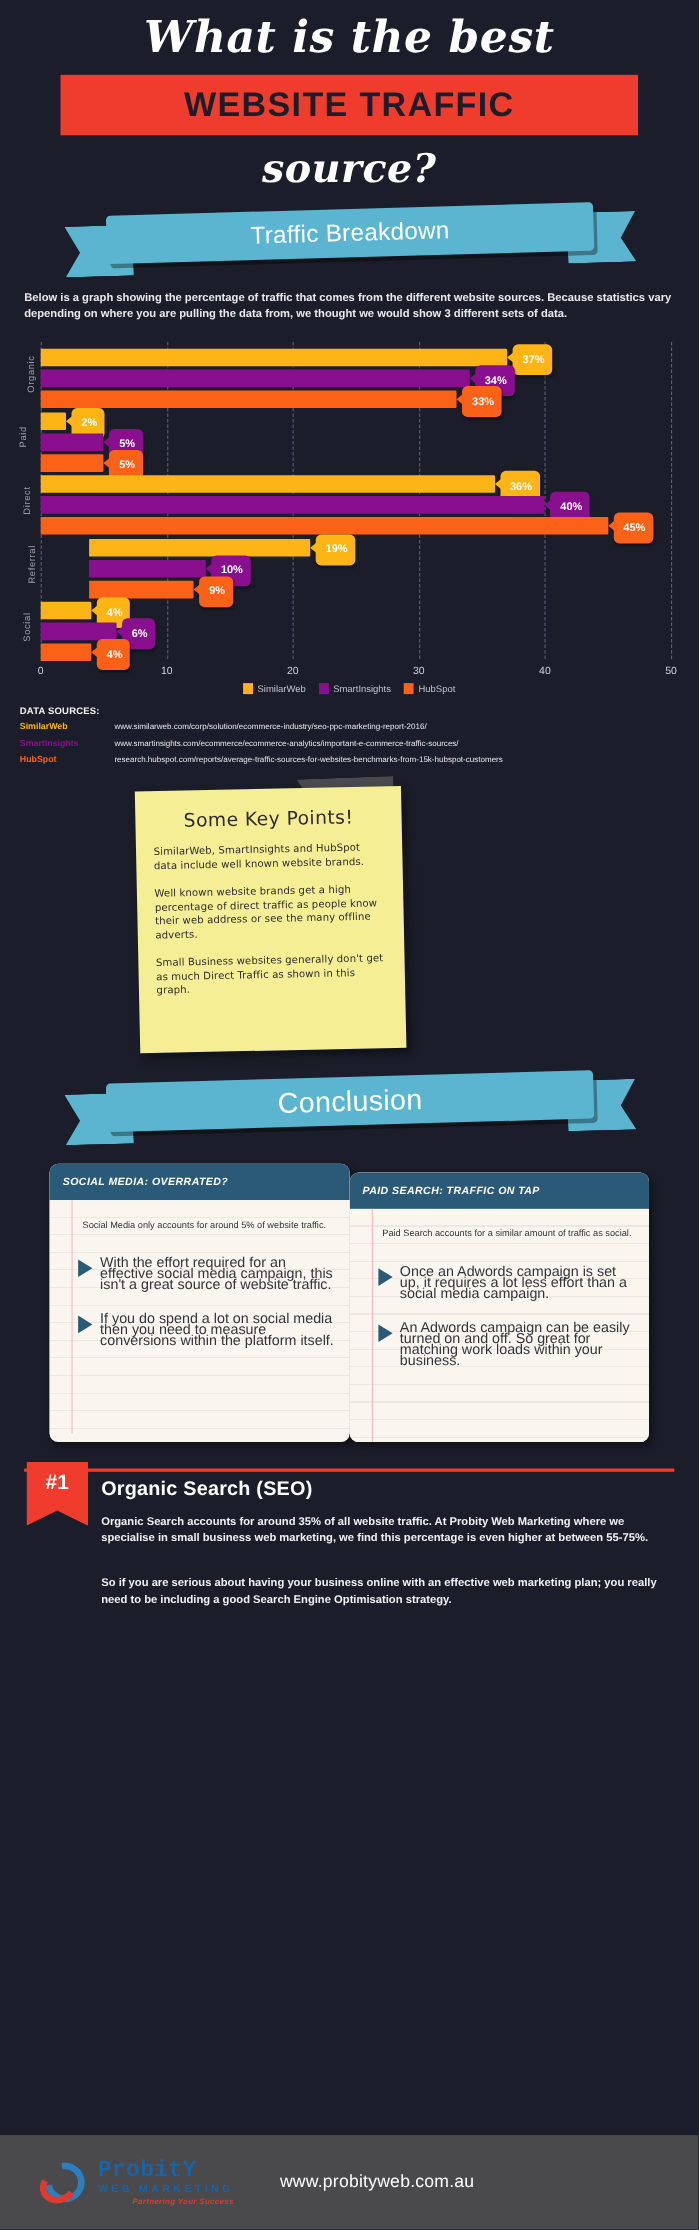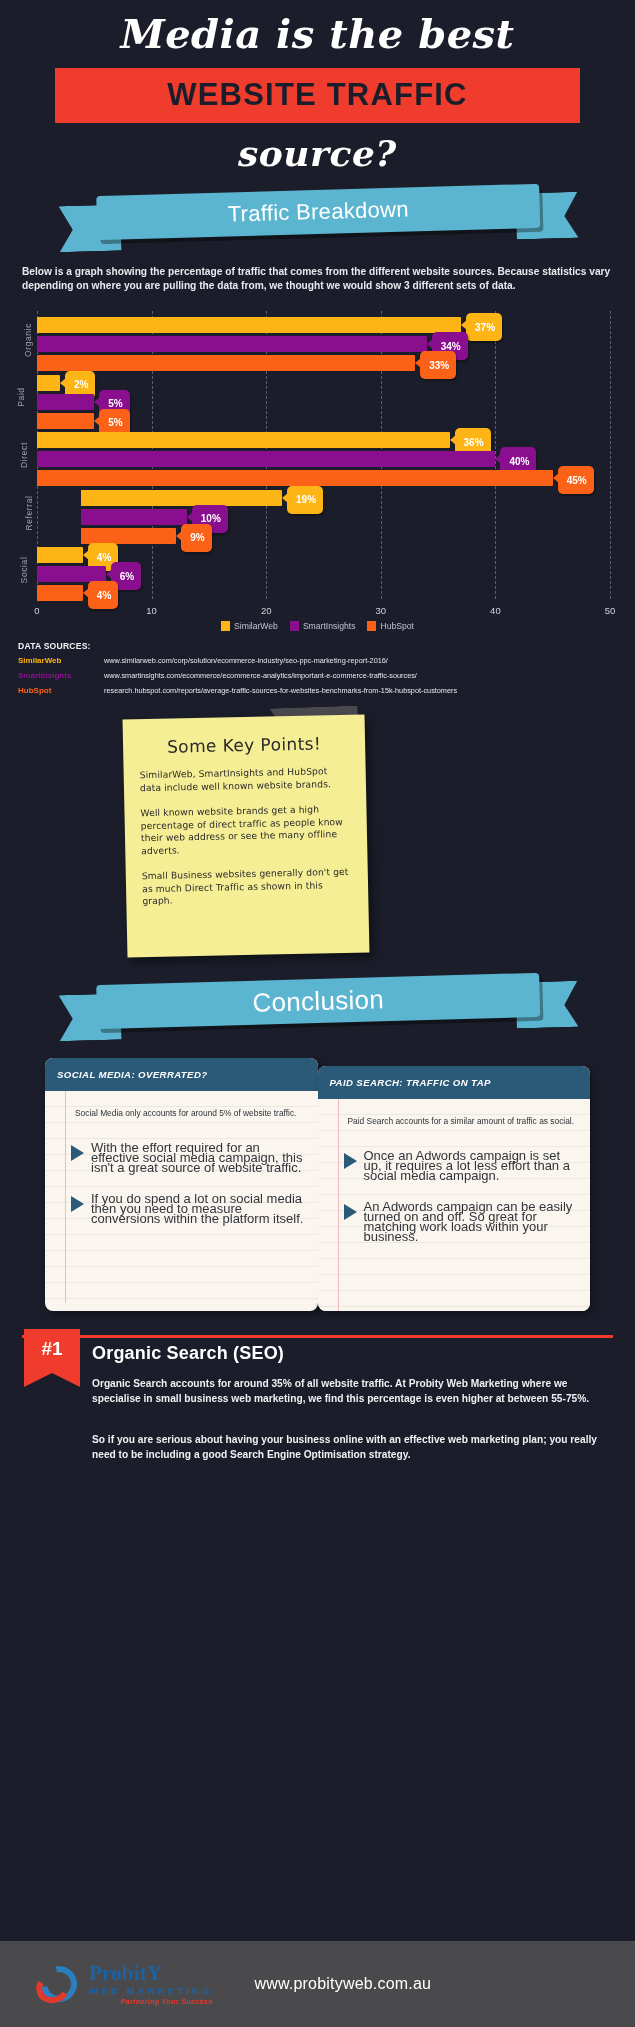--- a/index.html
+++ b/index.html
@@ -209,40 +209,40 @@
     border-left-color: transparent; transform: rotate(35deg);
   }
   .logo-mark .ring2 {
     position: absolute; left: 0px; top: 11px; width: 34px; height: 30px;
     border: 6px solid #e03a2f; border-radius: 50%;
     border-top-color: transparent; border-right-color: transparent;
     transform: rotate(-15deg);
   }
   .logo-text { margin-left: 5px; }
   .logo-name {
-    color: #1b63a5; font-family: Liberation Serif, serif; font-weight: bold;
+    color: #1b63a5; font-family: Liberation Mono, monospace; font-weight: bold;
     font-size: 21px; line-height: 21px; letter-spacing: 0.2px;
   }
   .logo-sub {
     color: #1b63a5; font-size: 9.6px; font-weight: bold;
     letter-spacing: 3.1px; text-align: right; line-height: 13px;
   }
   .logo-tag {
     color: #e03a2f; font-size: 7.2px; font-style: italic; font-weight: bold;
     text-align: right; letter-spacing: 0.3px;
   }
   .footer-url {
     color: #ffffff; font-size: 16px; margin-left: 42px; letter-spacing: 0.2px;
   }
 </style>
 </head>
 <body>
 
 <div class="hero">
-  <div class="hero-line1">Media is the best</div>
+  <div class="hero-line1">What is the best</div>
   <div class="hero-band">
     <div class="hero-band-text">WEBSITE TRAFFIC</div>
   </div>
   <div class="hero-line3">source?</div>
 </div>
 
 <div class="ribbon-wrap">
   <div class="ribbon-rot">
     <div class="ribbon-tail left"></div>
     <div class="ribbon-tail right"></div>

